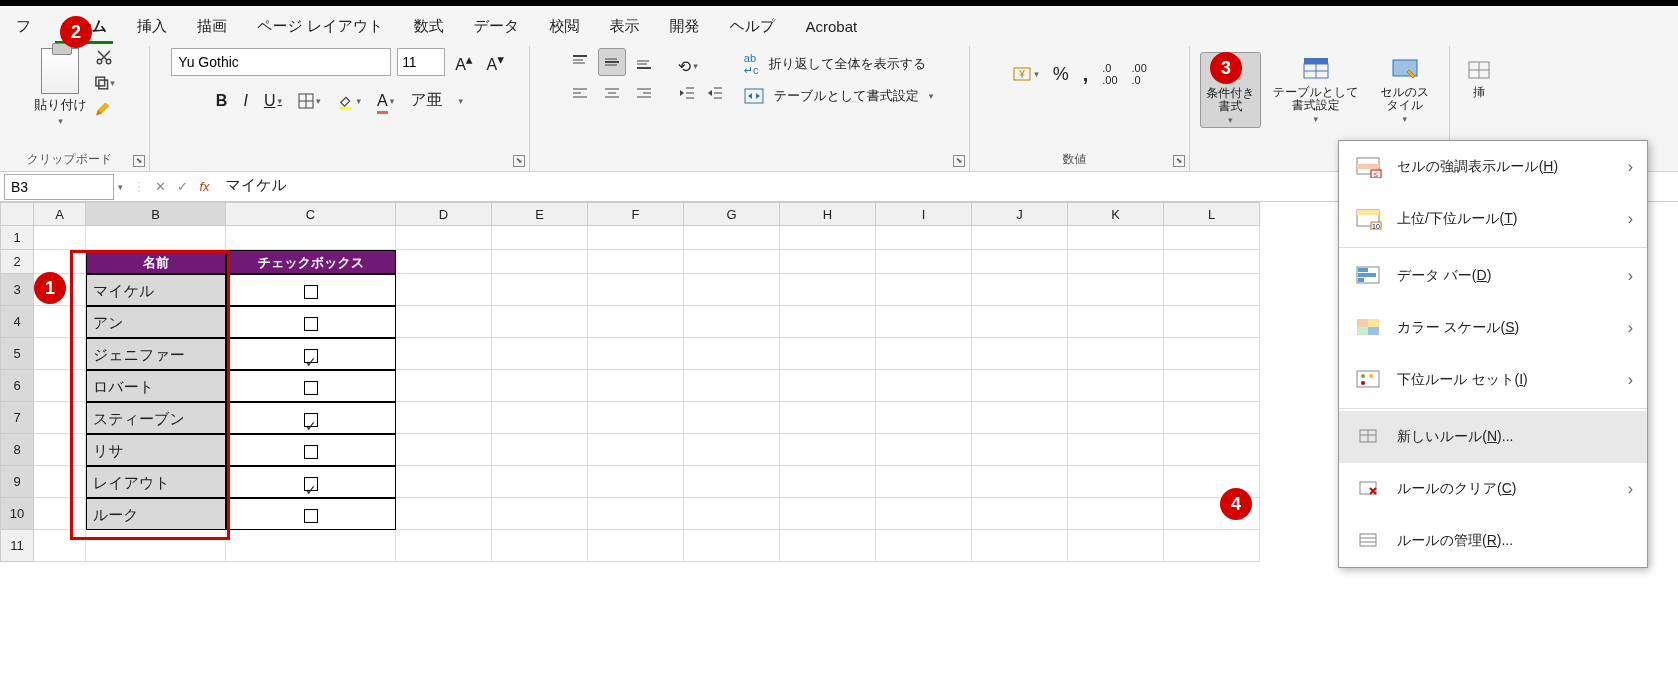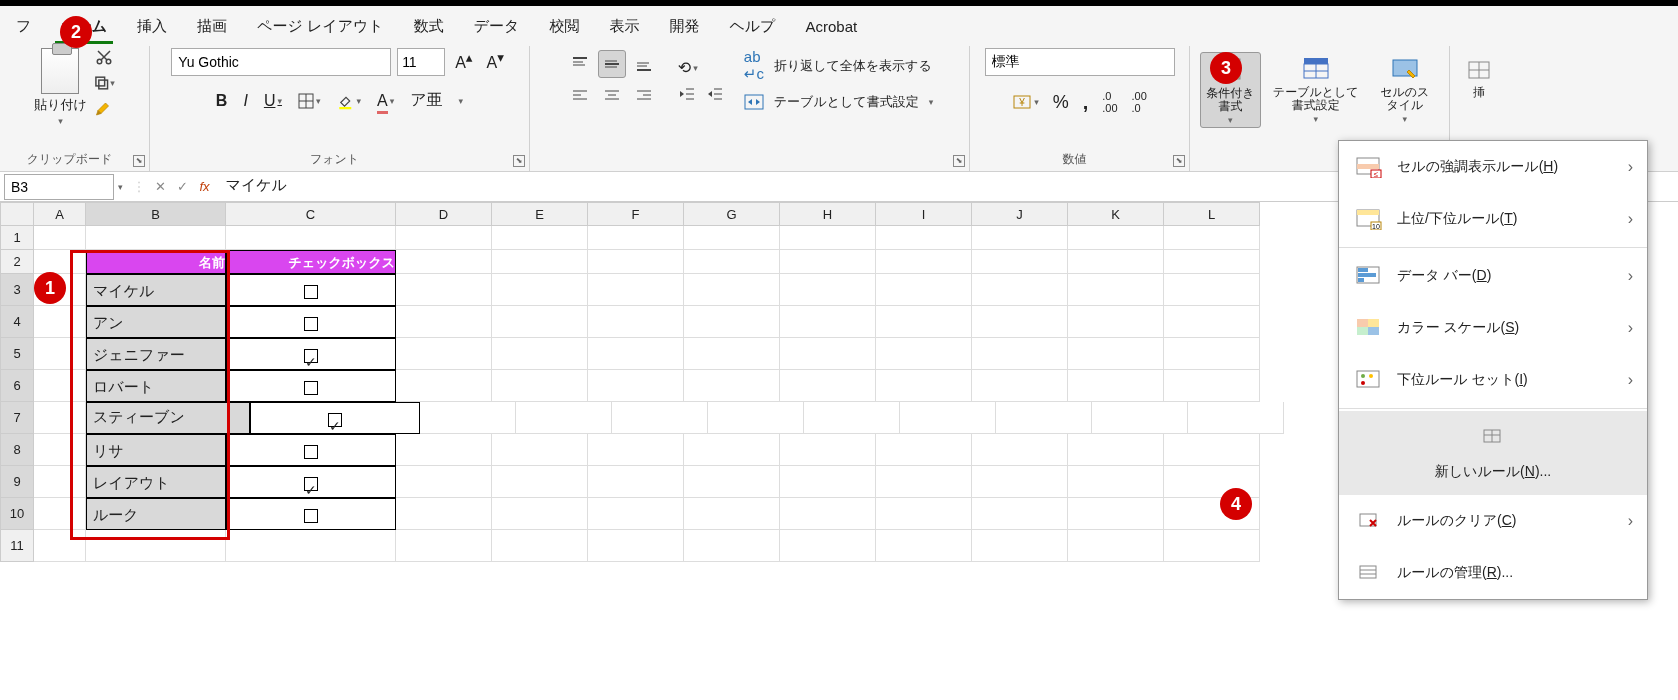--- a/index.html
+++ b/index.html
@@ -16,21 +16,21 @@
 .rgroup .glabel { position:absolute; bottom:3px; left:0; right:10px; text-align:center; font-size:12px; color:#555; }
 .rgroup .dlg { position:absolute; bottom:4px; right:4px; width:12px; height:12px; border:1px solid #888; font-size:8px; line-height:10px; text-align:center; color:#666; }
 
 .paste-col { display:flex; align-items:flex-start; gap:6px; }
 .paste-main { display:flex; flex-direction:column; align-items:center; gap:2px; cursor:pointer; }
 .paste-icon { width:38px; height:46px; border:1px solid #888; background:linear-gradient(#fff,#eee); position:relative; }
 .paste-icon::before { content:""; position:absolute; top:-6px; left:10px; width:18px; height:10px; background:#ccc; border:1px solid #888; border-radius:2px; }
 .mini-col { display:flex; flex-direction:column; gap:8px; align-items:center; }
 .mini-icon { width:22px; height:18px; display:flex; align-items:center; justify-content:center; cursor:pointer; }
 
-.font-top { display:flex; align-items:flex-start; gap:6px; }
+.font-top { display:flex; align-items:flex-end; gap:6px; }
 .font-name { width:220px; height:28px; border:1px solid #aaa; background:#fff; padding:2px 6px; font-size:14px; }
 .font-size { width:48px; height:28px; border:1px solid #aaa; background:#fff; padding:2px 4px; font-size:14px; }
 .aa-btn { font-size:16px; padding:2px 4px; cursor:pointer; }
 
 .font-bot { display:flex; align-items:center; gap:16px; margin-top:14px; }
 .fb { font-size:16px; cursor:pointer; display:flex; align-items:center; gap:2px; }
 .dd { font-size:9px; color:#666; }
 
 .align-grid { display:grid; grid-template-columns:repeat(3,28px); grid-template-rows:repeat(2,28px); gap:4px; }
 .align-btn { display:flex; align-items:center; justify-content:center; cursor:pointer; border-radius:3px; }
@@ -56,32 +56,32 @@
 .col-h { height:24px; border:1px solid #ccc; border-left:none; background:#f0f0f0; text-align:center; font-size:13px; line-height:24px; }
 .col-h:first-child { border-left:1px solid #ccc; }
 .col-h.sel { background:#d9d9d9; }
 .sel-all { width:34px; height:24px; border:1px solid #ccc; background:#f0f0f0; }
 
 .row-line { display:flex; height:32px; }
 .row-h { width:34px; border:1px solid #ccc; border-top:none; background:#f0f0f0; text-align:center; font-size:13px; line-height:32px; }
 .row-h.sel { background:#d9d9d9; }
 .cell { border:1px solid #ddd; border-top:none; border-left:none; }
 
-.tbl-hdr { background:#d946ef; color:#fff; text-align:right; font-weight:bold; line-height:32px; border:1px solid #000 !important; }
+.tbl-hdr { background:#701a75; color:#fff; text-align:center; font-weight:bold; line-height:32px; border:1px solid #000 !important; }
 .tbl-cell { background:#d9d9d9; border:1px solid #000 !important; padding:0 6px; line-height:32px; font-size:15px; }
 .chk-cell { background:#fff; border:1px solid #000 !important; text-align:center; line-height:32px; }
 .chk { display:inline-block; width:14px; height:14px; border:1.5px solid #000; position:relative; vertical-align:middle; }
 .chk.on::after { content:"✓"; position:absolute; top:-4px; left:0; font-size:14px; }
 
 .red-box { position:absolute; border:3px solid #d40000; pointer-events:none; }
 .badge { position:absolute; width:32px; height:32px; border-radius:50%; background:#d40000; color:#fff; font-weight:bold; font-size:18px; display:flex; align-items:center; justify-content:center; z-index:10; }
 
 .dropdown { position:absolute; right:30px; top:140px; width:310px; background:#fff; border:1px solid #999; box-shadow:2px 2px 8px rgba(0,0,0,0.3); z-index:5; }
 .dd-item { display:flex; align-items:center; gap:14px; padding:14px 16px; cursor:pointer; font-size:14px; position:relative; }
-.dd-item.hov { background:#e8e8e8;flex-direction:column; }
+.dd-item.hov { background:#e8e8e8; }
 .dd-item .arrow { position:absolute; right:14px; color:#666; font-size:16px; }
 .dd-icn { width:28px; height:24px; display:flex; align-items:center; justify-content:center; }
 .dd-sep { height:1px; background:#ddd; margin:2px 0; }
 
 .u { text-decoration: underline; }
 </style>
 </head>
 <body>
 
 <div class="top-black"></div>
@@ -163,21 +163,20 @@
           </svg>
           <span class="dd">▾</span>
         </span>
       <span class="fb">
           <span style="position:relative">A<span style="position:absolute;left:0;bottom:-4px;width:100%;height:3px;background:#e06666"></span></span>
           <span class="dd">▾</span>
         </span>
       <span class="fb">ア亜</span>
         <span class="dd">▾</span>
     </div>
-    <span class="glabel">フォント</span>
     <span class="dlg">⬊</span>
   </div>
 
   <div class="rgroup" style="width:440px">
     <div class="row" style="gap:20px">
       <div class="align-grid">
         <div class="align-btn">
             <svg class="align-svg">
               <line x1="2" y1="1" x2="16" y2="1" stroke="#444" stroke-width="2"></line>
               <line x1="2" y1="5" x2="12" y2="5" stroke="#444"></line>
@@ -236,38 +235,37 @@
                 <path d="M2 7 L6 4 L6 10 Z" fill="#444"></path>
                 <line x1="8" y1="2" x2="16" y2="2" stroke="#444"></line>
                 <line x1="8" y1="7" x2="16" y2="7" stroke="#444"></line>
                 <line x1="8" y1="12" x2="16" y2="12" stroke="#444"></line>
               </svg>
             </span>
         </div>
       </div>
       <div style="display:flex;flex-direction:column;gap:10px">
         <div class="row">
-            <span style="color:#2e75b6;font-size:15px">ab<br>↵c</span>
+            <span style="color:#2e75b6;font-size:11px">ab<br>↵c</span>
             <span>折り返して全体を表示する</span>
           </div>
         <div class="row">
             <svg width="20" height="16" viewBox="0 0 20 16">
               <rect x="1" y="1" width="18" height="14" fill="none" stroke="#2e75b6"></rect>
               <path d="M4 8 L8 5 L8 11 Z M16 8 L12 5 L12 11 Z" fill="#2e75b6"></path>
             </svg>
             <span>テーブルとして書式設定</span>
             <span class="dd">▾</span>
           </div>
       </div>
     </div>
     <span class="dlg">⬊</span>
   </div>
 
   <div class="rgroup" style="width:220px">
-    <input class="num-fmt" value="標準" style="">
     <div class="row" style="margin-top:14px;gap:14px">
       <span class="fb">
           <svg width="20" height="16">
             <rect x="2" y="2" width="16" height="12" fill="none" stroke="#b8860b"></rect>
             <text x="10" y="12" font-size="10" text-anchor="middle" fill="#b8860b">¥</text>
           </svg>
           <span class="dd">▾</span>
         </span>
       <span class="fb" style="font-size:18px">%</span>
       <span class="fb" style="font-size:20px;font-weight:bold">,</span>
@@ -442,21 +440,21 @@
         <div class="cell" style="width: 96px;"></div>
         <div class="cell" style="width: 96px;"></div>
         <div class="cell" style="width: 96px;"></div>
         <div class="cell" style="width: 96px;"></div>
         <div class="cell" style="width: 96px;"></div>
         <div class="cell" style="width: 96px;"></div>
       </div>
       <div class="row-line">
         <div class="row-h sel">7</div>
         <div class="cell" style="width: 52px;"></div>
-        <div class="cell tbl-cell" style="width: 164px; font-family: Liberation Mono, monospace;">スティーブン</div>
+        <div class="cell tbl-cell" style="width: 140px;">スティーブン</div>
         <div class="cell chk-cell" style="width: 170px;"><span class="chk on"></span></div>
         <div class="cell" style="width: 96px;"></div>
         <div class="cell" style="width: 96px;"></div>
         <div class="cell" style="width: 96px;"></div>
         <div class="cell" style="width: 96px;"></div>
         <div class="cell" style="width: 96px;"></div>
         <div class="cell" style="width: 96px;"></div>
         <div class="cell" style="width: 96px;"></div>
         <div class="cell" style="width: 96px;"></div>
         <div class="cell" style="width: 96px;"></div>

